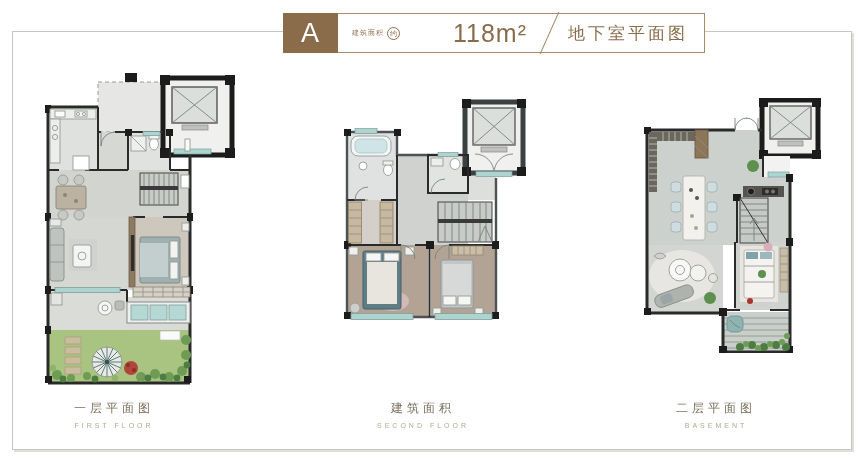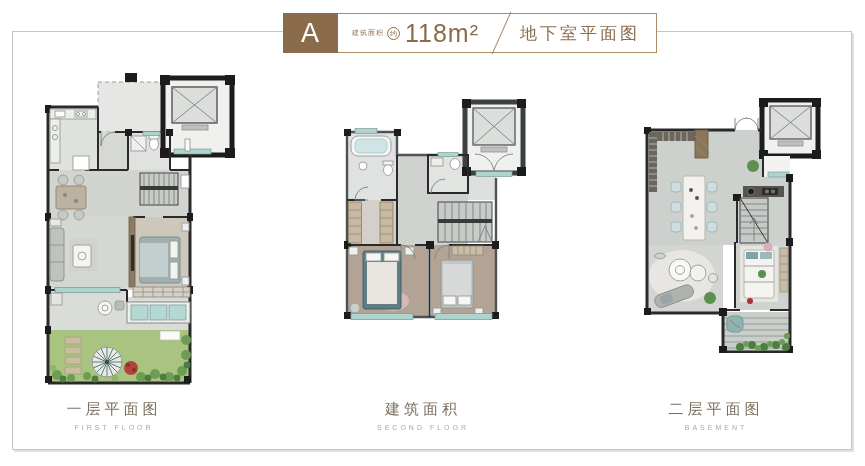--- a/index.html
+++ b/index.html
@@ -10,26 +10,26 @@
          border:1px solid #c6c6c1;box-shadow:2px 2px 0 rgba(185,183,176,.45);}
   
   #badge{position:absolute;left:283px;top:13px;height:40px;display:flex;z-index:5;background:#fff;}
   #unitBox{width:55px;background:var(--accent);color:#fff;display:flex;align-items:center;justify-content:center;
            font-size:27px;font-weight:400;letter-spacing:1px;}
   #infoBox{border:1px solid #a98b66;border-left:none;display:flex;align-items:center;
            padding:0 16px 0 14px;background:#fff;}
   .areaPrefix{font-size:7px;color:var(--accent);letter-spacing:1px;margin-right:3px;}
   .approxCircle{font-size:7px;color:var(--accent);border:1px solid var(--accent);border-radius:50%;
                 width:11px;height:11px;line-height:11px;text-align:center;display:inline-block;margin-right:5px;}
-  .areaValue{font-size:25px;color:var(--accent);letter-spacing:1px;line-height:1;}
+  .areaValue{font-size:25px;color:var(--accent);letter-spacing:1px;line-height:1;margin-left:48px;}
   .slash{width:1px;height:46px;background:#a98b66;transform:rotate(24deg);margin:0 18px 0 22px;}
   .layoutLabel{font-size:17px;color:var(--accent);letter-spacing:3px;}
   
   .planLabel{position:absolute;text-align:center;transform:translateX(-50%);}
-  .planLabel .t{font-size:15px;color:#7b6f5c;letter-spacing:4px;}
+  .planLabel .t{font-size:12px;color:#7b6f5c;letter-spacing:4px;}
   .planLabel .s{font-size:7px;color:#b5a68e;letter-spacing:3px;margin-top:5px;}
   svg{position:absolute;display:block;}
   
   .w3{stroke:#2a2a2a;stroke-width:3;fill:none;}
   .w2{stroke:#2a2a2a;stroke-width:2;fill:none;}
   .w2g{stroke:#4d5254;stroke-width:2.4;fill:none;}
   .thin{stroke:#8a8f8a;stroke-width:.8;fill:none;}
   .thin2{stroke:#77837f;stroke-width:.9;fill:none;}
   .furn{stroke:#979b96;stroke-width:.9;}
   .blk{fill:#1c1c1c;}

